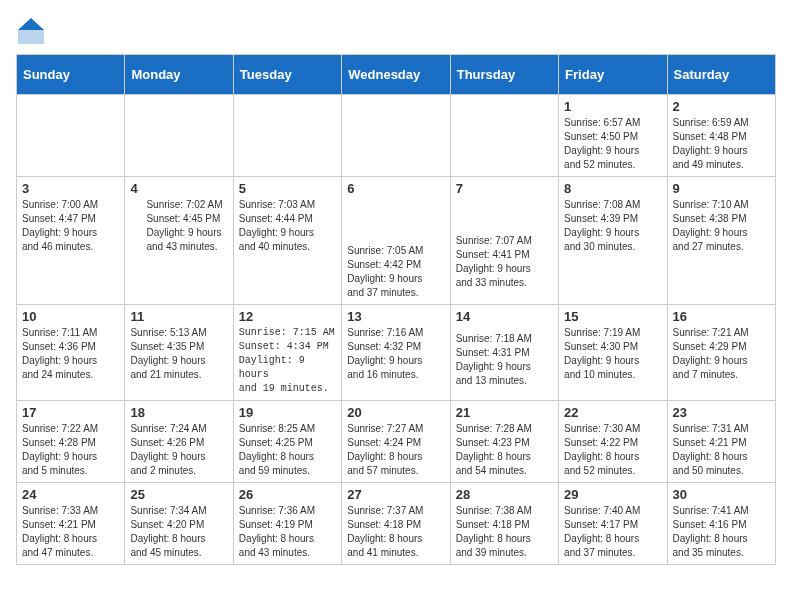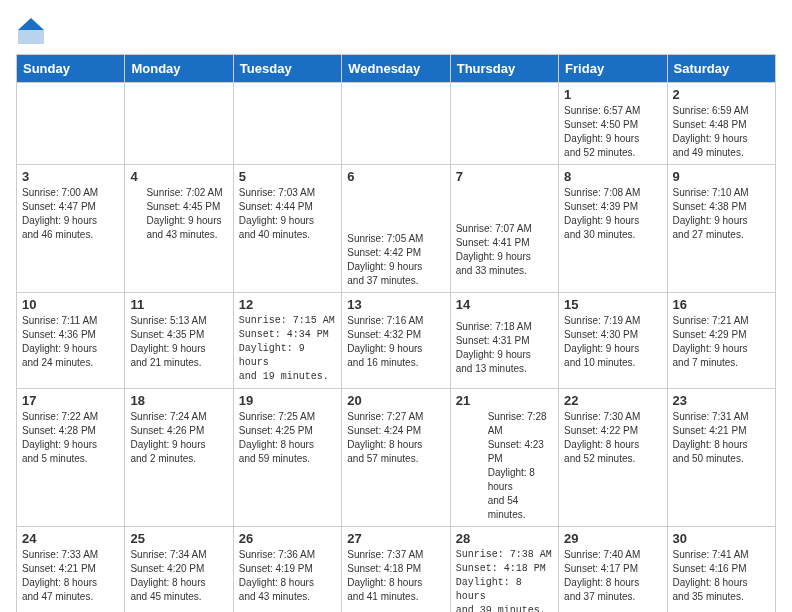--- a/index.html
+++ b/index.html
@@ -46,21 +46,21 @@
     }
     .calendar {
       width: 100%;
       border-collapse: collapse;
     }
     .calendar th {
       background: #1a6fc4;
       color: #fff;
       font-size: 13px;
       font-weight: bold;
-      padding: 6px 6px;
+      padding: 12px 6px;
       border: 1px solid #ccc;
       text-align: left;
     }
     .calendar td {
       border: 1px solid #ccc;
       vertical-align: top;
       padding: 4px 5px;
       font-size: 10.5px;
       color: #333;
       width: calc(100% / 7);
@@ -248,35 +248,35 @@
         </td>
         <td>
           <span class="day-num">18</span>
           <div class="day-info" style="white-space: pre-line;">Sunrise: 7:24 AM
 Sunset: 4:26 PM
 Daylight: 9 hours
 and 2 minutes.</div>
         </td>
         <td>
           <span class="day-num">19</span>
-          <div class="day-info" style="white-space: pre-line;">Sunrise: 7:25 AM
+          <div class="day-info" style="white-space: pre-line;">Sunrise: 8:25 AM
 Sunset: 4:25 PM
 Daylight: 8 hours
 and 59 minutes.</div>
         </td>
         <td>
           <span class="day-num">20</span>
           <div class="day-info" style="white-space: pre-line;">Sunrise: 7:27 AM
 Sunset: 4:24 PM
 Daylight: 8 hours
 and 57 minutes.</div>
         </td>
         <td>
           <span class="day-num">21</span>
-          <div class="day-info" style="white-space: pre-line; margin-left: 32px;">Sunrise: 7:28 AM
+          <div class="day-info" style="white-space: pre-line;">Sunrise: 7:28 AM
 Sunset: 4:23 PM
 Daylight: 8 hours
 and 54 minutes.</div>
         </td>
         <td>
           <span class="day-num">22</span>
           <div class="day-info" style="white-space: pre-line;">Sunrise: 7:30 AM
 Sunset: 4:22 PM
 Daylight: 8 hours
 and 52 minutes.</div>
@@ -313,21 +313,21 @@
         </td>
         <td>
           <span class="day-num">27</span>
           <div class="day-info" style="white-space: pre-line;">Sunrise: 7:37 AM
 Sunset: 4:18 PM
 Daylight: 8 hours
 and 41 minutes.</div>
         </td>
         <td>
           <span class="day-num">28</span>
-          <div class="day-info" style="white-space: pre-line; font-family: Liberation Mono, monospace;">Sunrise: 7:38 AM
+          <div class="day-info" style="white-space: pre-line;">Sunrise: 7:38 AM
 Sunset: 4:18 PM
 Daylight: 8 hours
 and 39 minutes.</div>
         </td>
         <td>
           <span class="day-num">29</span>
           <div class="day-info" style="white-space: pre-line;">Sunrise: 7:40 AM
 Sunset: 4:17 PM
 Daylight: 8 hours
 and 37 minutes.</div>

